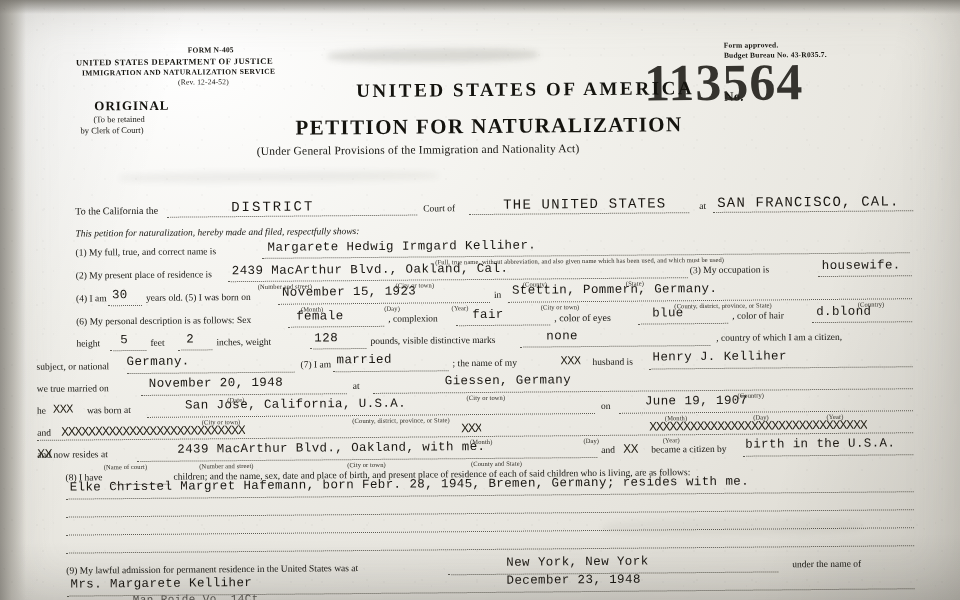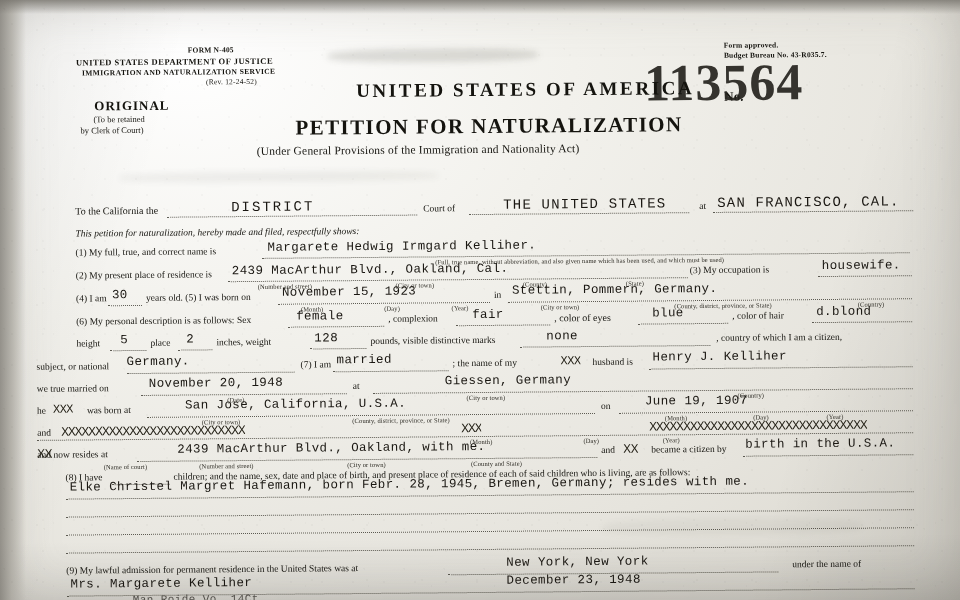--- a/index.html
+++ b/index.html
@@ -148,21 +148,21 @@
 <div id="page">
   <div class="paper"></div>
   <div class="edge-left"></div>
   <div class="edge-top"></div>
 
   <div class="content">
 
     <div class="t tiny bold caps" style="left:190px; top:44px;">Form N-405</div>
     <div class="t tiny bold caps" style="left:78px; top:55px; letter-spacing:.5px; font-size:8.5px;">UNITED STATES DEPARTMENT OF JUSTICE</div>
     <div class="t tiny bold caps" style="left:84px; top:66px; letter-spacing:.4px; font-size:7.5px;">IMMIGRATION AND NATURALIZATION SERVICE</div>
-    <div class="t tiny" style="left:180px; top:76px;margin-left:28px;">(Rev. 12-24-52)</div>
+    <div class="t tiny" style="left:180px; top:76px;">(Rev. 12-24-52)</div>
 
     <div class="t bold caps" style="left:96px; top:96px; font-size:13px; letter-spacing:1px;">ORIGINAL</div>
     <div class="t small" style="left:95px; top:112px;">(To be retained</div>
     <div class="t small" style="left:82px; top:123px;">by Clerk of Court)</div>
 
     <div class="t tiny bold" style="left:726px; top:44px;">Form approved.</div>
     <div class="t tiny bold" style="left:726px; top:54px;">Budget Bureau No. 43-R035.7.</div>
 
     <div class="t bold" style="left:726px; top:92px; font-size:13px;">No.</div>
     <div class="t stampnum" style="left:646px; top:58px;">113564</div>
@@ -229,21 +229,21 @@
     <div class="t small" style="left:554px; top:314px; font-size:10px;">, color of eyes</div>
     <div class="dotline" style="left:638px; top:325px; width:90px;"></div>
     <div class="t type" style="left:652px; top:309px;">blue</div>
     <div class="t small" style="left:732px; top:314px; font-size:9.5px;">, color of hair</div>
     <div class="dotline" style="left:812px; top:325px; width:100px;"></div>
     <div class="t type" style="left:816px; top:309px;">d.blond</div>
 
     <div class="t small" style="left:76px; top:336px; font-size:9.5px;">height</div>
     <div class="dotline" style="left:110px; top:347px; width:36px;"></div>
     <div class="t type" style="left:120px; top:331px;">5</div>
-    <div class="t small" style="left:150px; top:336px; font-size:9.5px;">place</div>
+    <div class="t small" style="left:150px; top:336px; font-size:9.5px;">feet</div>
     <div class="dotline" style="left:178px; top:347px; width:34px;"></div>
     <div class="t type" style="left:186px; top:331px;">2</div>
     <div class="t small" style="left:216px; top:336px; font-size:9.5px;">inches, weight</div>
     <div class="dotline" style="left:310px; top:347px; width:56px;"></div>
     <div class="t type" style="left:314px; top:331px;">128</div>
     <div class="t small" style="left:370px; top:336px; font-size:9.5px;">pounds, visible distinctive marks</div>
     <div class="dotline" style="left:520px; top:347px; width:190px;"></div>
     <div class="t type" style="left:546px; top:331px;">none</div>
     <div class="t small" style="left:716px; top:336px; font-size:9.5px;">, country of which I am a citizen,</div>
 

